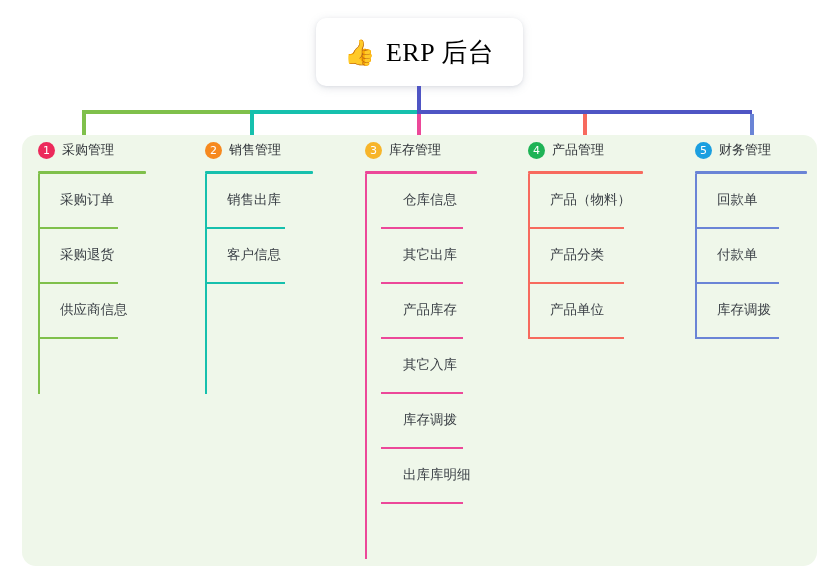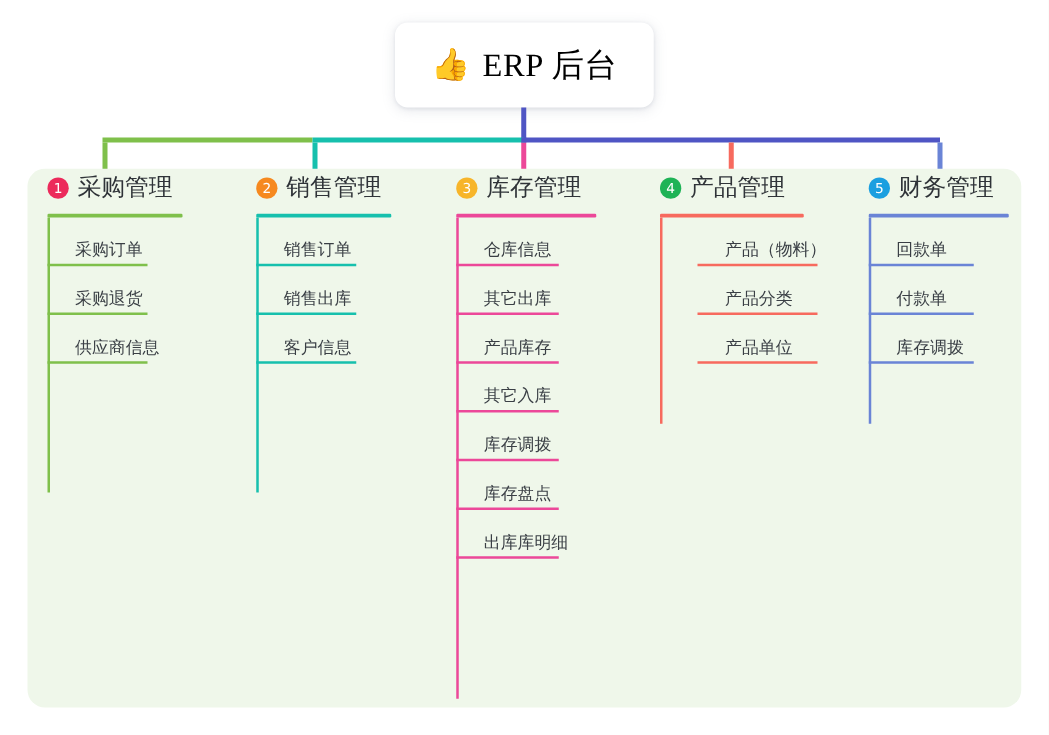--- a/index.html
+++ b/index.html
@@ -108,41 +108,41 @@
     height: 17px;
     border-radius: 50%;
     color: #ffffff;
     font-size: 11px;
     line-height: 17px;
     text-align: center;
     flex: 0 0 auto;
     font-family: "DejaVu Sans", sans-serif;
   }
   .col-title {
-    font-size: 19px;
+    font-size: 13px;
     color: #2f3338;
     text-align: right;
   }
   .head-rule {
     height: 3px;
     border-radius: 1px;
     margin-top: 6px;
   }
   .col-body {
     position: relative;
   }
   .spine {
     position: absolute;
     left: 0;
     top: 0;
     width: 2px;
   }
   .leaf {
     position: relative;
-    height: 39px;
+    height: 55px;
     box-sizing: border-box;
   }
   .leaf-label {
     position: absolute;
     left: 22px;
     top: 17px;
     font-size: 13.5px;
     color: #3a3f45;
     white-space: nowrap;
   }
@@ -204,78 +204,70 @@
         </div>
         <div class="column" style="left: 183px;">
           <div class="col-head">
             <span class="badge" style="background: rgb(246, 137, 31);">2</span>
             <span class="col-title">销售管理</span>
           </div>
           <div class="head-rule" style="width: 108px; background: rgb(22, 192, 173);"></div>
           <div class="col-body" style="height: 220px;">
             <div class="spine" style="height: 220px; background: rgb(22, 192, 173);"></div>
             <div class="leaf">
-              <span class="leaf-label">销售订单</span>
-              <div class="leaf-rule" style="width: 80px; background: rgb(22, 192, 173);"></div>
-            </div>
-            <div class="leaf">
               <span class="leaf-label">销售出库</span>
               <div class="leaf-rule" style="width: 80px; background: rgb(22, 192, 173);"></div>
             </div>
             <div class="leaf">
               <span class="leaf-label">客户信息</span>
               <div class="leaf-rule" style="width: 80px; background: rgb(22, 192, 173);"></div>
             </div>
           </div>
         </div>
         <div class="column" style="left: 343px;">
           <div class="col-head">
             <span class="badge" style="background: rgb(247, 181, 42);">3</span>
             <span class="col-title">库存管理</span>
           </div>
           <div class="head-rule" style="width: 112px; background: rgb(236, 72, 153);"></div>
-          <div class="col-body" style="height: 385px;">
+          <div class="col-body" style="height: 385px; padding-left: 16px;">
             <div class="spine" style="height: 385px; background: rgb(236, 72, 153);"></div>
             <div class="leaf">
               <span class="leaf-label">仓库信息</span>
               <div class="leaf-rule" style="width: 82px; background: rgb(236, 72, 153);"></div>
             </div>
             <div class="leaf">
               <span class="leaf-label">其它出库</span>
               <div class="leaf-rule" style="width: 82px; background: rgb(236, 72, 153);"></div>
             </div>
             <div class="leaf">
               <span class="leaf-label">产品库存</span>
               <div class="leaf-rule" style="width: 82px; background: rgb(236, 72, 153);"></div>
             </div>
             <div class="leaf">
               <span class="leaf-label">其它入库</span>
               <div class="leaf-rule" style="width: 82px; background: rgb(236, 72, 153);"></div>
             </div>
             <div class="leaf">
               <span class="leaf-label">库存调拨</span>
-              <div class="leaf-rule" style="width: 82px; background: rgb(236, 72, 153);"></div>
-            </div>
-            <div class="leaf">
-              <span class="leaf-label">库存盘点</span>
               <div class="leaf-rule" style="width: 82px; background: rgb(236, 72, 153);"></div>
             </div>
             <div class="leaf">
               <span class="leaf-label">出库库明细</span>
               <div class="leaf-rule" style="width: 82px; background: rgb(236, 72, 153);"></div>
             </div>
           </div>
         </div>
         <div class="column" style="left: 506px;">
           <div class="col-head">
             <span class="badge" style="background: rgb(30, 179, 86);">4</span>
             <span class="col-title">产品管理</span>
           </div>
           <div class="head-rule" style="width: 115px; background: rgb(247, 106, 94);"></div>
-          <div class="col-body" style="height: 165px; padding-left: 30px;">
+          <div class="col-body" style="height: 165px;">
             <div class="spine" style="height: 165px; background: rgb(247, 106, 94);"></div>
             <div class="leaf">
               <span class="leaf-label">产品（物料）</span>
               <div class="leaf-rule" style="width: 96px; background: rgb(247, 106, 94);"></div>
             </div>
             <div class="leaf">
               <span class="leaf-label">产品分类</span>
               <div class="leaf-rule" style="width: 96px; background: rgb(247, 106, 94);"></div>
             </div>
             <div class="leaf">

